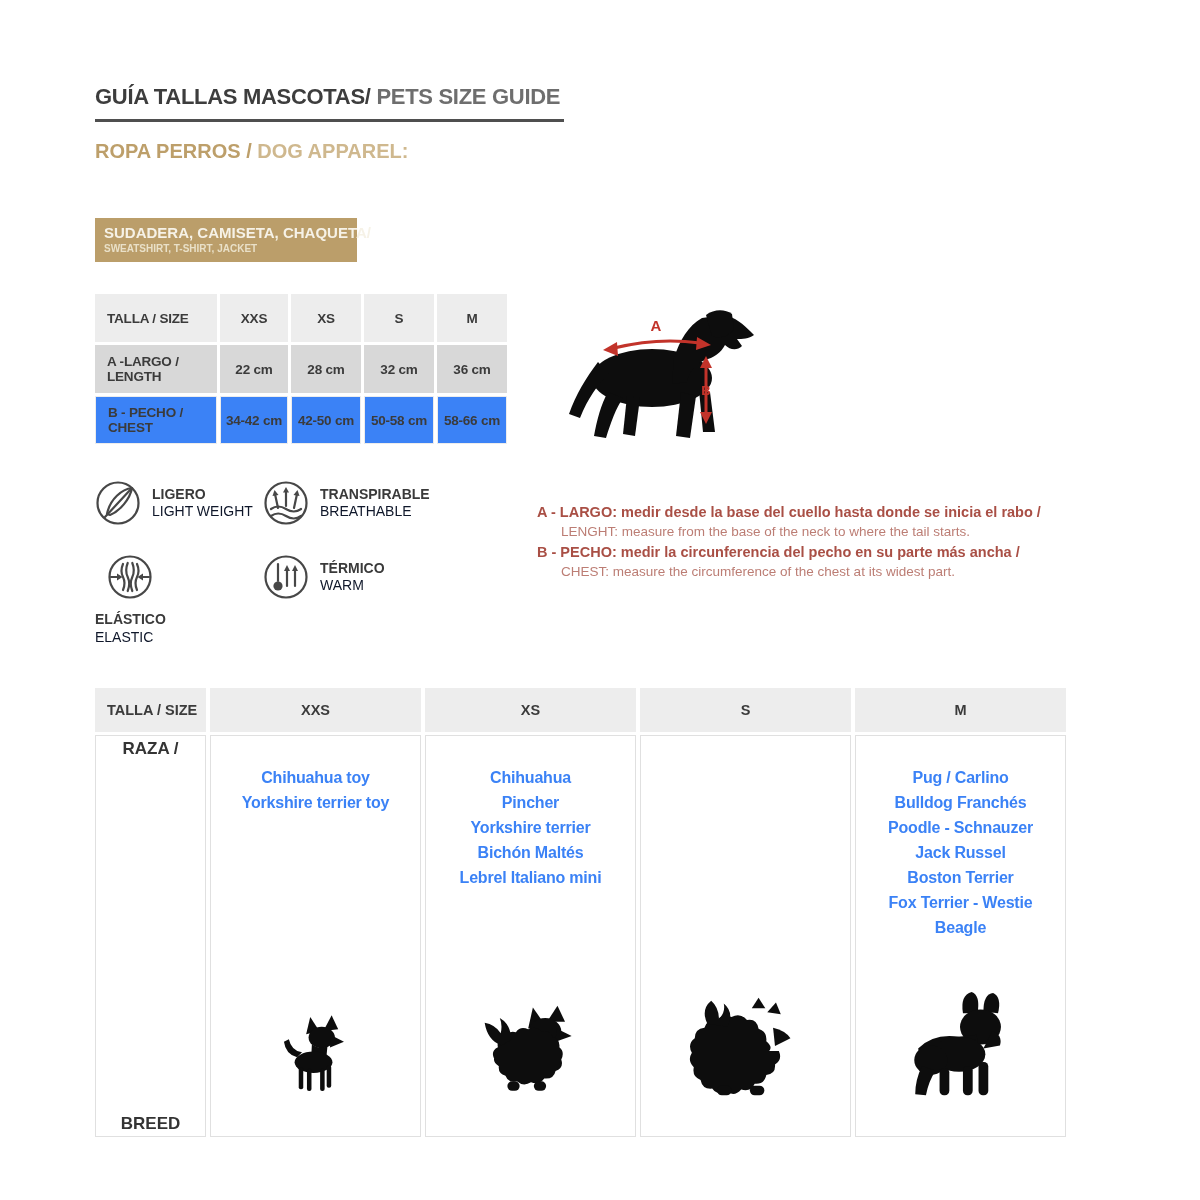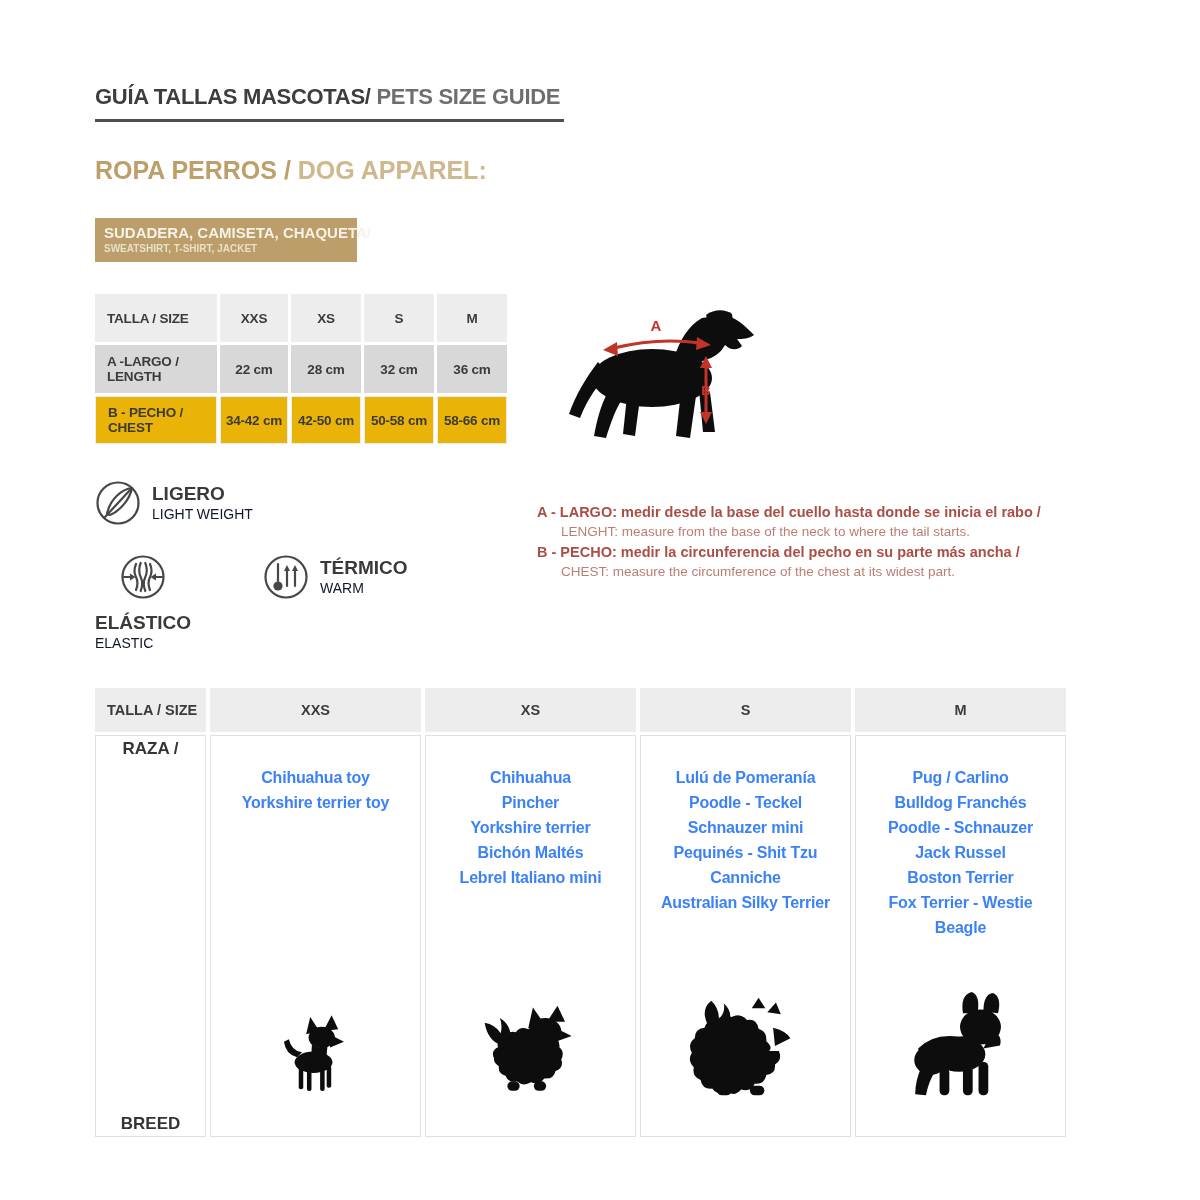--- a/index.html
+++ b/index.html
@@ -8,48 +8,48 @@
     font-family:"Liberation Sans", sans-serif;color:#3c3c3c;overflow:hidden;border-radius:28px;
   }
   
   .title-wrap{
     position:absolute;left:95px;top:84px;display:inline-block;
     border-bottom:3px solid #4f4f4f;padding-bottom:9px;padding-right:4px;
     font-size:22px;font-weight:bold;letter-spacing:-0.3px;white-space:nowrap;
   }
   .title-es{color:#3d3d3d;}
   .title-en{color:#6e6e6e;}
-  .subtitle{position:absolute;left:95px;top:156px;font-size:25px;font-weight:bold;white-space:nowrap;}
+  .subtitle{position:absolute;left:95px;top:140px;font-size:20px;font-weight:bold;white-space:nowrap;}
   .subtitle-es{color:#bd9f6a;}
   .subtitle-en{color:#cfb88e;}
   
   .banner{
     position:absolute;left:95px;top:218px;width:244px;background:#bb9e6a;
     padding:6px 9px 7px 9px;line-height:1.25;
   }
   .banner-l1{font-size:15px;font-weight:bold;color:#f6f2e7;white-space:nowrap;}
   .banner-l2{font-size:10px;font-weight:bold;color:#e9e0c8;white-space:nowrap;}
   
   .size-table{
     position:absolute;left:95px;top:294px;
     display:grid;grid-template-columns:122px 68px 70px 70px 70px;
     column-gap:3px;row-gap:3px;
   }
   .st-cell{height:48px;display:flex;align-items:center;justify-content:center;
     font-size:13.5px;font-weight:bold;color:#3b3b3b;letter-spacing:-0.2px;}
   .st-label{justify-content:flex-start;padding-left:12px;}
   .st-head{background:#ededed;}
   .st-rowA{background:#d8d8d8;}
-  .st-rowB{background:#eab308;border:1px solid #ececec;height:46px;}
+  .st-rowB{background:#3b82f6;border:1px solid #ececec;height:46px;}
   
   .diagram{position:absolute;left:556px;top:298px;width:210px;height:152px;}
   
   .feature{position:absolute;display:flex;align-items:center;gap:11px;}
   .f-icon{width:46px;height:46px;flex:0 0 auto;}
-  .f-es{font-size:19px;font-weight:bold;color:#3a3a3a;line-height:1.25;}
+  .f-es{font-size:14px;font-weight:bold;color:#3a3a3a;line-height:1.25;}
   .f-en{font-size:14px;color:#0f172a;line-height:1.25;}
   .pos-f0{left:95px;top:480px;}
   .pos-f1{left:263px;top:480px;}
   .pos-f2{left:95px;top:554px;flex-direction:column;}
   .pos-f3{left:263px;top:554px;}
   
   .notes{position:absolute;left:537px;top:502px;width:440px;}
   .note-bold{font-size:14.5px;font-weight:bold;color:#a94f45;line-height:20px;white-space:nowrap;}
   .note-normal{font-size:13.5px;color:#bc7d74;line-height:20px;padding-left:24px;white-space:nowrap;}
   
@@ -137,20 +137,37 @@
       <circle class="icon-stroke" cx="0" cy="0" r="20.5"></circle>
       <path class="icon-stroke" d="M-11,11 C-8,-4 4,-14 14,-15 C12,-4 2,8 -8,12 Z"></path>
       <line class="icon-stroke" x1="-13" y1="14" x2="13" y2="-14"></line>
     </svg>
     <div>
       <div class="f-es">LIGERO</div>
       <div class="f-en">LIGHT WEIGHT</div>
     </div>
   </div>
 
+  <div class="feature pos-f1">
+    <svg class="f-icon" viewBox="-23 -23 46 46">
+      <circle class="icon-stroke" cx="0" cy="0" r="20.5"></circle>
+      <path class="icon-stroke" d="M-15,6 Q-8,1 0,6 Q8,11 15,6"></path>
+      <path class="icon-stroke" d="M-15,13 Q-8,8 0,13 Q8,18 15,13"></path>
+      <line class="icon-stroke" x1="-8" y1="5" x2="-11" y2="-9"></line>
+      <line class="icon-stroke" x1="0" y1="3" x2="0" y2="-12"></line>
+      <line class="icon-stroke" x1="8" y1="5" x2="11" y2="-9"></line>
+      <path d="M-13.5,-7 L-11.5,-13 L-7.5,-8 Z" fill="#474747"></path>
+      <path d="M-3,-10.5 L0,-16 L3,-10.5 Z" fill="#474747"></path>
+      <path d="M7.5,-8 L11.5,-13 L13.5,-7 Z" fill="#474747"></path>
+    </svg>
+    <div>
+      <div class="f-es">TRANSPIRABLE</div>
+      <div class="f-en">BREATHABLE</div>
+    </div>
+  </div>
 
   <div class="feature pos-f2">
     <svg class="f-icon" viewBox="-23 -23 46 46">
       <circle class="icon-stroke" cx="0" cy="0" r="20.5"></circle>
       <path class="icon-stroke" d="M-7,-13 q-3,7 0,13 q3,6 0,13"></path>
       <path class="icon-stroke" d="M-2.3,-14 q-3,7.5 0,14 q3,6.5 0,14"></path>
       <path class="icon-stroke" d="M2.3,-14 q3,7.5 0,14 q-3,6.5 0,14"></path>
       <path class="icon-stroke" d="M7,-13 q3,7 0,13 q-3,6 0,13"></path>
       <line class="icon-stroke" x1="-19" y1="0" x2="-13" y2="0"></line>
       <line class="icon-stroke" x1="19" y1="0" x2="13" y2="0"></line>
@@ -242,28 +259,20 @@
               <path d="M16,56 q-4,-8 4,-12 q-2,-9 8,-10 q2,-8 11,-6 q5,-7 13,-3 q8,-4 14,2 q9,-2 12,6 q8,2 7,11 q6,5 2,13 q3,9 -6,12 q-2,9 -12,8 q-5,7 -14,4 q-8,5 -15,-1 q-9,2 -12,-6 q-8,-2 -7,-10 q-6,-4 -5,-8 z"></path>
               <path d="M24,42 q-15,-5 -18,-24 q11,2 17,11 q2,-9 -1,-16 q12,7 12,23 z"></path>
               <rect x="30" y="80" width="13" height="10" rx="5"></rect>
               <rect x="58" y="80" width="13" height="10" rx="5"></rect>
             </g>
           </svg>
         </div>
       </div>
 
       <div class="bt-cell">
-        <div class="breed-list">
-            <div class="breed-item">Lulú de Pomeranía</div>
-            <div class="breed-item">Poodle  -  Teckel</div>
-            <div class="breed-item">Schnauzer mini</div>
-            <div class="breed-item">Pequinés  -  Shit Tzu</div>
-            <div class="breed-item">Canniche</div>
-            <div class="breed-item">Australian Silky Terrier</div>
-          </div>
         <div class="dog-slot">
           <svg width="116" height="108" viewBox="0 0 120 110">
             <g fill="#0d0d0d">
               <path d="M66,14 l7,-11 7,11 z"></path>
               <path d="M82,18 l9,-10 5,12 z"></path>
               <path d="M94,58 q4,9 -4,14 q1,10 -9,11 q-2,10 -12,9 q-4,9 -14,6 q-7,8 -15,2 q-9,5 -15,-3 q-10,1 -12,-9 q-9,-3 -7,-13 q-7,-7 -2,-15 q-5,-9 3,-15 q0,-10 10,-11 q3,-9 13,-8 q6,-7 15,-3 q9,-5 16,3 q10,-2 12,9 q9,3 8,13 q7,6 3,10 z"></path>
               <path d="M88,34 q13,3 18,11 l-16,8 z"></path>
               <path d="M20,30 q-7,-15 4,-24 q8,7 8,19 q7,-7 5,-16 q11,9 4,24 z"></path>
               <rect x="30" y="94" width="15" height="10" rx="5"></rect>
               <rect x="64" y="94" width="15" height="10" rx="5"></rect>

